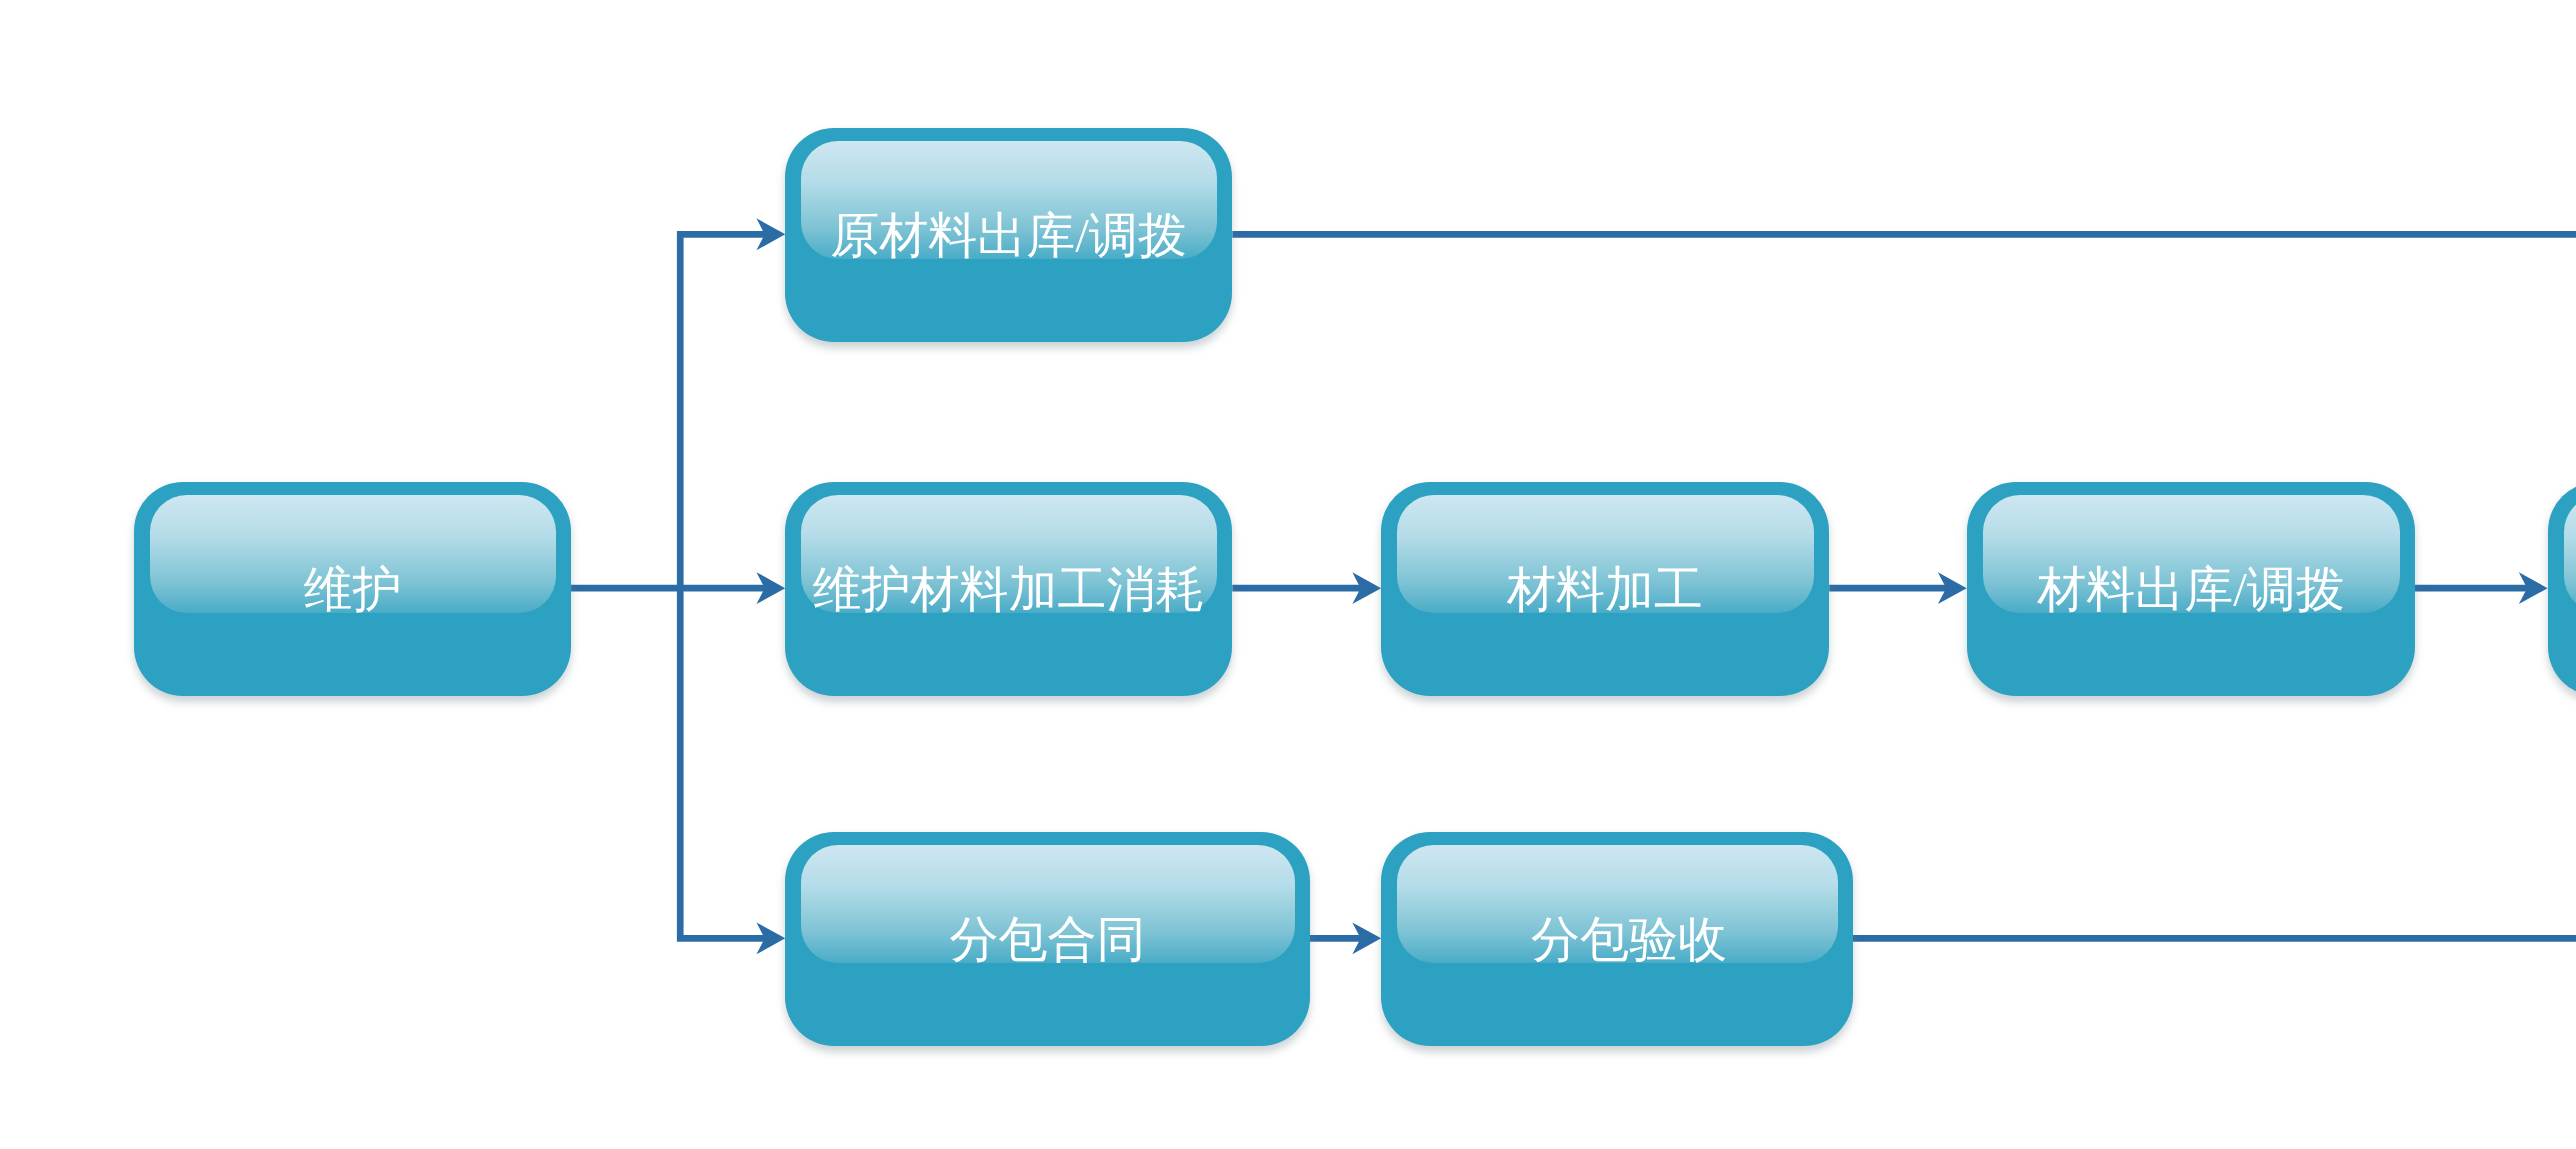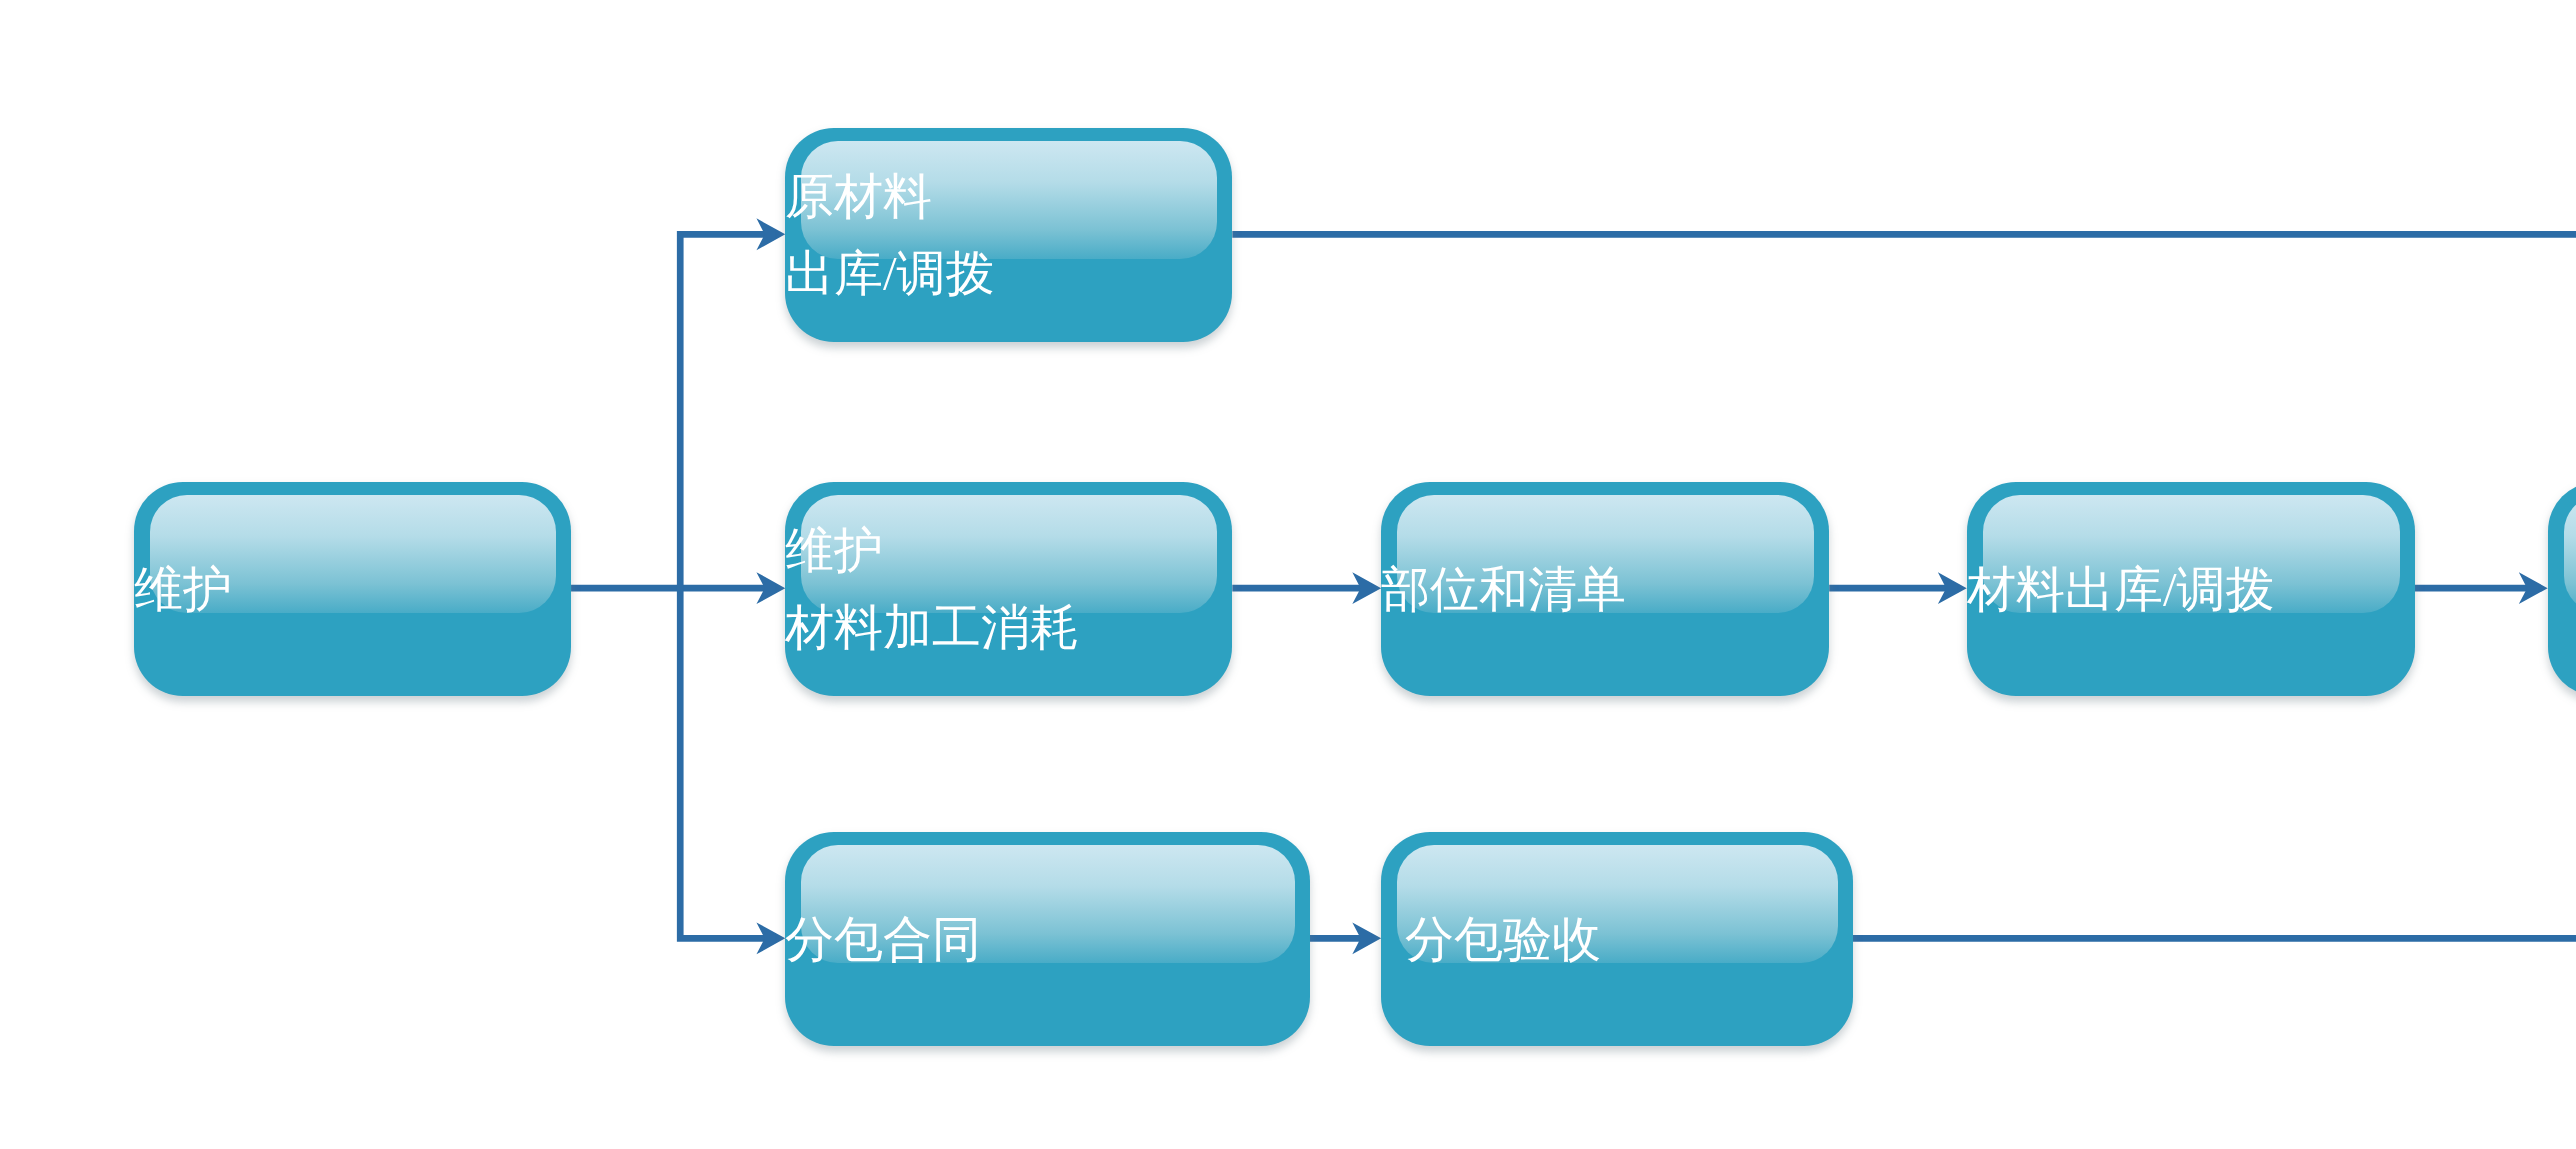--- a/index.html
+++ b/index.html
@@ -35,23 +35,23 @@
     border-radius: 37px;
     background: linear-gradient(180deg,
       var(--node-gloss-top, #cde7f1) 0%,
       #b4dce8 35%,
       #7cc2d4 75%,
       var(--node-gloss-bottom, #49acc7) 100%);
   }
   .label {
     position: relative;
     display: flex;
-    flex-direction: column;
+    flex-direction: row;
     justify-content: center;
-    align-items: flex-start;
+    align-items: center;
     height: 100%;
     font-size: 49px;
     line-height: 77px;
     color: var(--text, #ffffff);
     text-align: center;
     white-space: nowrap;
   }
   .node-a { left: 134px;  top: 482px;  width: 437px; }
   .node-b { left: 785px; top: 128px;  width: 447px; }
   .node-c { left: 785px; top: 482px;  width: 447px; }
@@ -109,21 +109,21 @@
     <div class="gloss"></div>
     <div class="label">
       <span>维护</span>
       <span>材料加工消耗</span>
     </div>
   </div>
 
   <div class="node node-d">
     <div class="gloss"></div>
     <div class="label">
-      <span>部位和清单</span>
+      <span>材料加工</span>
     </div>
   </div>
 
   <div class="node node-e">
     <div class="gloss"></div>
     <div class="label">
       <span>材料出库/调拨</span>
     </div>
   </div>
 

